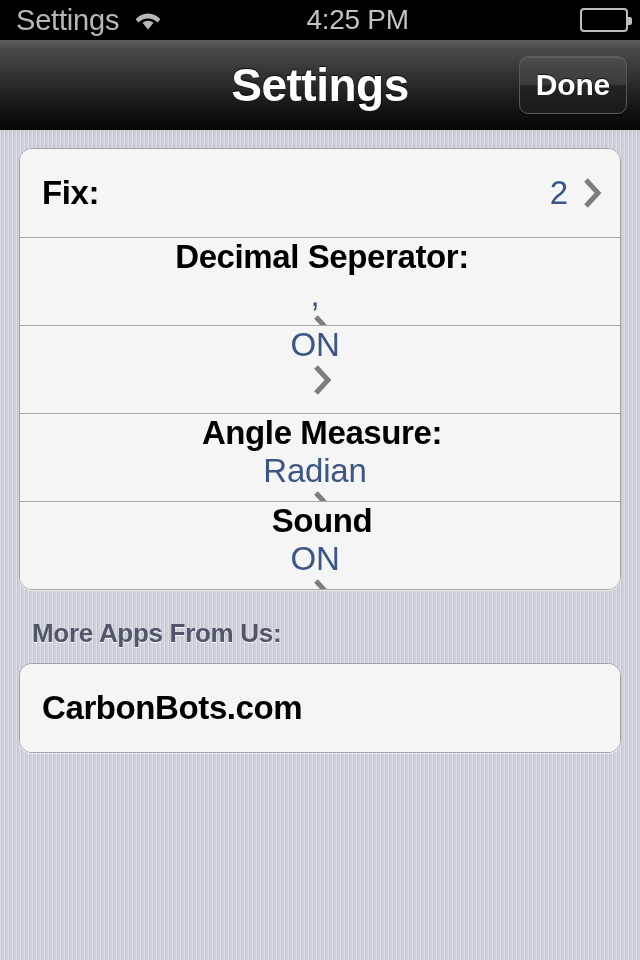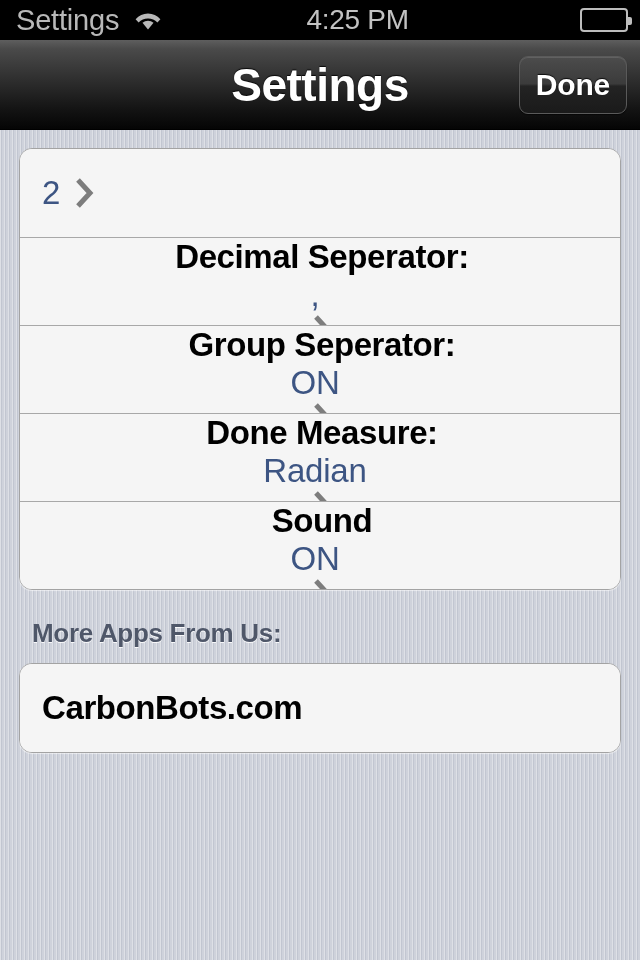--- a/index.html
+++ b/index.html
@@ -260,50 +260,50 @@
     <div class="done-button">
       <span class="done-label">Done</span>
     </div>
   </div>
 
   <div class="content">
 
     <div class="group group-settings">
 
       <div class="cell">
+        <span class="cell-label">Fix:</span>
         <span class="cell-value">2</span>
         <span class="chevron">
           <svg viewBox="0 0 20 32" width="20" height="32" aria-hidden="true">
             <path d="M4 3 L16 16 L4 29" fill="none" stroke="#7d7d7d" stroke-width="5" stroke-linecap="butt" stroke-linejoin="miter"></path>
           </svg>
         </span>
       </div>
 
       <div class="cell">
         <span class="cell-label">Decimal Seperator:</span>
         <span class="cell-value">,</span>
         <span class="chevron">
           <svg viewBox="0 0 20 32" width="20" height="32" aria-hidden="true">
             <path d="M4 3 L16 16 L4 29" fill="none" stroke="#7d7d7d" stroke-width="5" stroke-linecap="butt" stroke-linejoin="miter"></path>
           </svg>
         </span>
       </div>
 
       <div class="cell">
-        <span class="cell-label">Group Seperator:</span>
         <span class="cell-value">ON</span>
         <span class="chevron">
           <svg viewBox="0 0 20 32" width="20" height="32" aria-hidden="true">
             <path d="M4 3 L16 16 L4 29" fill="none" stroke="#7d7d7d" stroke-width="5" stroke-linecap="butt" stroke-linejoin="miter"></path>
           </svg>
         </span>
       </div>
 
       <div class="cell">
-        <span class="cell-label">Done Measure:</span>
+        <span class="cell-label">Angle Measure:</span>
         <span class="cell-value">Radian</span>
         <span class="chevron">
           <svg viewBox="0 0 20 32" width="20" height="32" aria-hidden="true">
             <path d="M4 3 L16 16 L4 29" fill="none" stroke="#7d7d7d" stroke-width="5" stroke-linecap="butt" stroke-linejoin="miter"></path>
           </svg>
         </span>
       </div>
 
       <div class="cell">
         <span class="cell-label">Sound</span>

